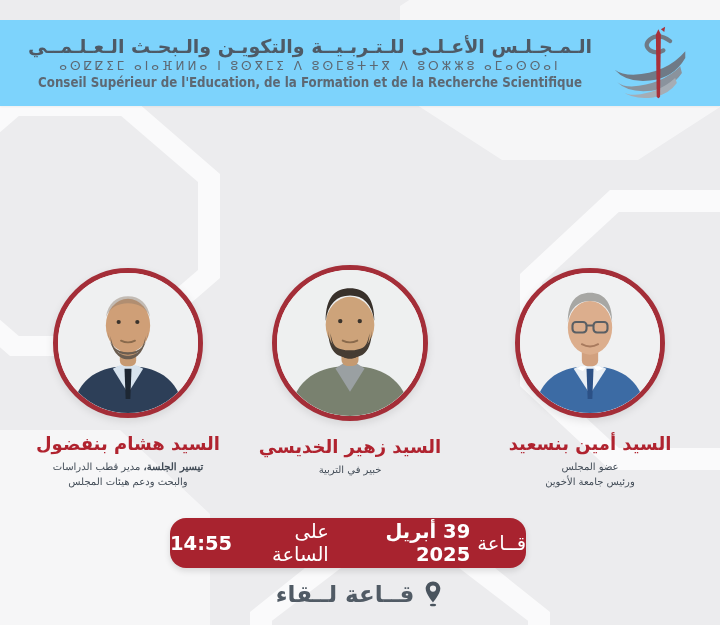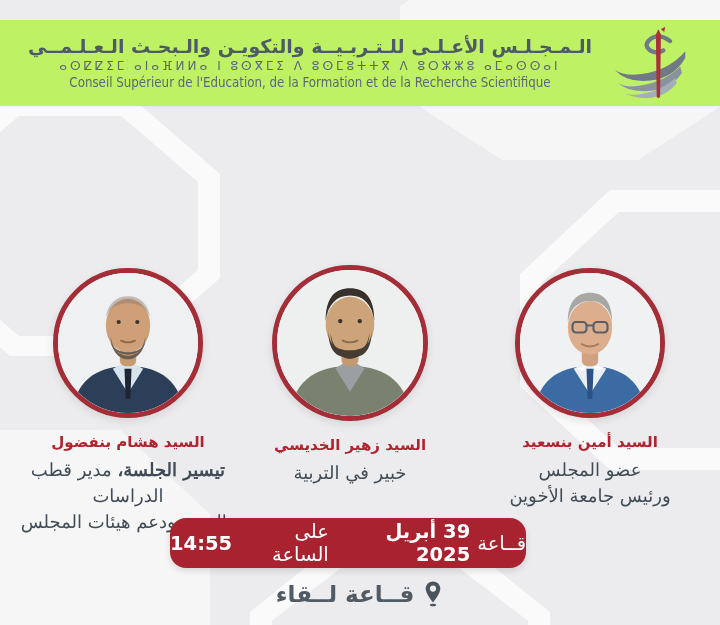--- a/index.html
+++ b/index.html
@@ -19,36 +19,36 @@
     clip-path:polygon(30% 0,70% 0,100% 30%,100% 70%,70% 100%,30% 100%,0 70%,0 30%);
   }
   .oct.hollow{
     background:rgba(255,255,255,.75);
   }
   .oct.inner{ background:#ececee; }
 
   
   .header-band{
     position:absolute; top:20px; left:0; right:0; height:86px;
-    background:#bef264; z-index:2;
+    background:#7dd3fc; z-index:2;
     display:flex; align-items:center; justify-content:center; gap:16px;
     box-shadow:0 1px 2px rgba(0,0,0,.05);
   }
   .logo{ width:84px; height:74px; flex:0 0 auto; }
   .org-names{ text-align:center; }
   .org-ar{
     font-size:19px; font-weight:700; color:#4e5a66; letter-spacing:0;
     line-height:1.25;
   }
   .org-tifinagh{
     font-size:12px; color:#5d6873; letter-spacing:3px; line-height:1.3;
     direction:ltr;
   }
   .org-fr{
-    font-size:13.2px; color:#5d6873; font-weight:400; direction:ltr; line-height:1.3;
+    font-size:13.2px; color:#5d6873; font-weight:700; direction:ltr; line-height:1.3;
     font-stretch:condensed;
   }
 
   
   .title-block{ position:absolute; top:120px; left:0; right:0; text-align:center; z-index:2; }
   .kicker-row{ display:flex; align-items:center; justify-content:center; gap:14px; height:34px; }
   .dash{ width:52px; height:6px; border-radius:3px; background:#d2d5d8; }
   .kicker{ font-size:26px; font-weight:700; color:#939ca3; }
   .main-title{
     margin-top:0px; font-size:53px; font-weight:800; color:#b0202d;
@@ -62,22 +62,22 @@
   .speaker.pos-right { left:478px; top:268px; }
   .speaker.pos-middle{ left:238px; top:265px; }
   .speaker.pos-left  { left:16px;  top:268px; }
   .photo-circle{
     margin:0 auto; border:5px solid #a42e38; border-radius:50%;
     overflow:hidden; background:#f2f3f4; width:150px; height:150px;
     box-shadow:0 3px 8px rgba(0,0,0,.10);
   }
   .speaker.pos-middle .photo-circle{ width:156px; height:156px; }
   .photo-circle svg{ display:block; width:100%; height:100%; }
-  .speaker-name{ margin-top:15px; font-size:15px; font-weight:800; color:#b0232f; }
-  .speaker-role{ margin-top:6px; font-size:18px; color:#414b56; line-height:1.45; font-family:"DejaVu Serif","Liberation Serif",serif; }
+  .speaker-name{ margin-top:15px; font-size:18px; font-weight:800; color:#b0232f; }
+  .speaker-role{ margin-top:6px; font-size:10px; color:#414b56; line-height:1.45; font-family:"DejaVu Serif","Liberation Serif",serif; }
   .speaker-role b{ font-weight:700; }
 
   
   .date-banner{
     position:absolute; left:170px; top:518px; width:356px; height:50px;
     background:#a8232f; border-radius:16px; z-index:2;
     display:flex; align-items:center; justify-content:center; gap:7px;
     color:#ffffff; font-size:19.5px;
     box-shadow:0 3px 6px rgba(0,0,0,.12);
   }

